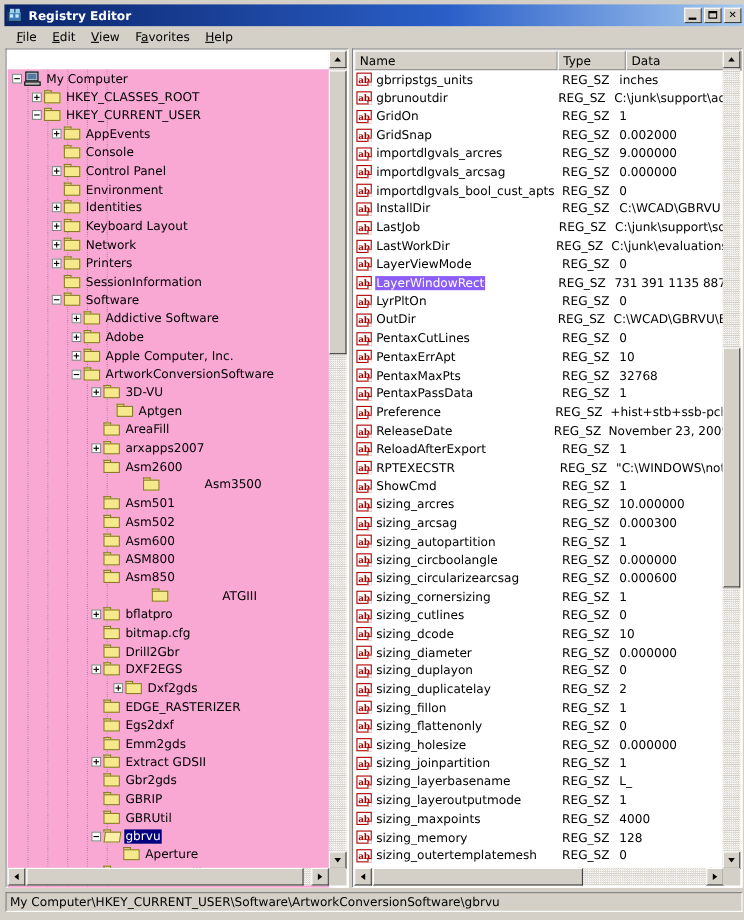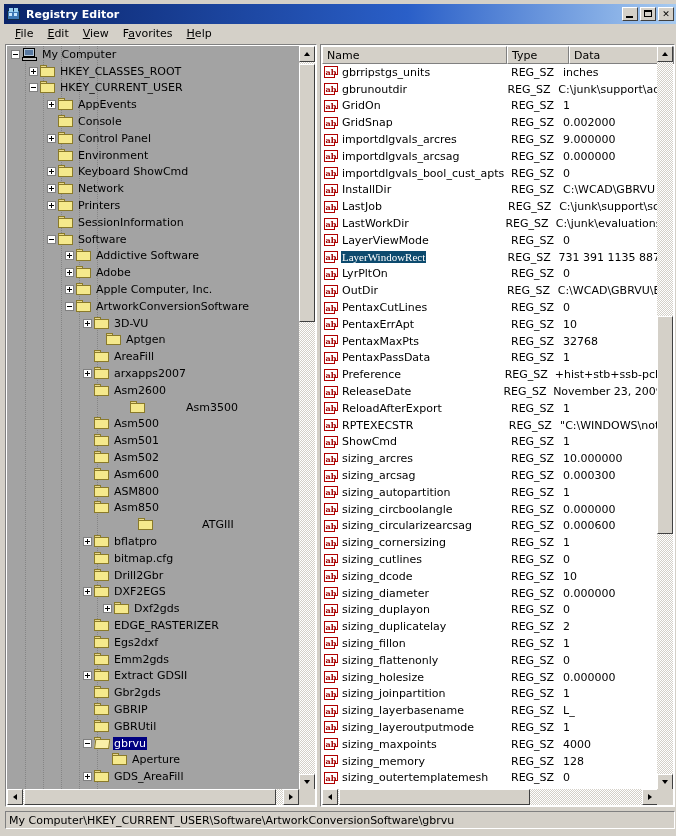--- a/index.html
+++ b/index.html
@@ -57,22 +57,22 @@
   .pane-wrap{
     position:absolute;left:3px;top:42px;width:670px;height:763px;
   }
   .tree-pane{
     position:absolute;left:0;top:0;width:312px;height:763px;
     background:#fff;
     border:1px solid;border-color:#808080 #fff #fff #808080;
     box-sizing:border-box;
   }
   .tree-inner{
-    position:absolute;left:1px;top:1px;width:292px;height:744px;
-    overflow:hidden;background:#a3a3a3;
+    position:absolute;left:1px;top:18px;width:292px;height:744px;
+    overflow:hidden;background:#f9a8d4;
   }
   .list-pane{
     position:absolute;left:315px;top:0;width:355px;height:763px;
     background:#fff;
     border:1px solid;border-color:#808080 #fff #fff #808080;
     box-sizing:border-box;
   }
   
   .tnode{
     position:relative;height:16.8px;display:flex;align-items:center;
@@ -127,21 +127,21 @@
   }
   .ab-icon span{
     position:absolute;left:0;right:0;top:-1px;text-align:center;
     font-size:8px;font-weight:bold;color:#a00000;
     font-family:"DejaVu Serif","Liberation Serif",serif;line-height:12px;
   }
   .ab-icon::after{content:"";position:absolute;right:-1px;bottom:-1px;width:4px;height:4px;
     background:#fff;border-left:1px solid #b00000;border-top:1px solid #b00000;box-sizing:border-box;}
   .c-name{width:170px;overflow:hidden;}
   .c-name .v{padding:0 1px;}
-  .lrow.sel .c-name .v{background:#0c4a6e;color:#fff;font-family:Liberation Serif, serif;}
+  .lrow.sel .c-name .v{background:#8b5cf6;color:#fff;}
   .c-type{width:52px;overflow:hidden;}
   .c-data{flex:1 1 auto;overflow:hidden;}
   
   .sb-v{position:absolute;width:16px;background:
      repeating-conic-gradient(#fff 0% 25%,#d4d0c8 0% 50%) 0 0/2px 2px;}
   .sb-h{position:absolute;height:16px;background:
      repeating-conic-gradient(#fff 0% 25%,#d4d0c8 0% 50%) 0 0/2px 2px;}
   .sb-btn{
     position:absolute;width:16px;height:16px;background:#d4d0c8;
     border:1px solid;border-color:#fff #404040 #404040 #fff;box-sizing:border-box;
@@ -271,21 +271,29 @@
                 <div class="body"></div>
               </div>
               <span class="tlabel">Environment</span>
             </div>
             <div class="tnode" style="padding-left: 40px;">
               <div class="tbox plus"></div>
               <div class="folder">
                 <div class="tab"></div>
                 <div class="body"></div>
               </div>
-              <span class="tlabel">Keyboard ShowCmd</span>
+              <span class="tlabel">Identities</span>
+            </div>
+            <div class="tnode" style="padding-left: 40px;">
+              <div class="tbox plus"></div>
+              <div class="folder">
+                <div class="tab"></div>
+                <div class="body"></div>
+              </div>
+              <span class="tlabel">Keyboard Layout</span>
             </div>
             <div class="tnode" style="padding-left: 40px;">
               <div class="tbox plus"></div>
               <div class="folder">
                 <div class="tab"></div>
                 <div class="body"></div>
               </div>
               <span class="tlabel">Network</span>
             </div>
             <div class="tnode" style="padding-left: 40px;">
@@ -384,28 +392,20 @@
               </div>
               <span class="tlabel">Asm2600</span>
             </div>
             <div class="tnode" style="padding-left: 76px; gap: 36px;">
               <div class="tspace"></div>
               <div class="folder">
                 <div class="tab"></div>
                 <div class="body"></div>
               </div>
               <span class="tlabel">Asm3500</span>
-            </div>
-            <div class="tnode" style="padding-left: 76px;">
-              <div class="tspace"></div>
-              <div class="folder">
-                <div class="tab"></div>
-                <div class="body"></div>
-              </div>
-              <span class="tlabel">Asm500</span>
             </div>
             <div class="tnode" style="padding-left: 76px;">
               <div class="tspace"></div>
               <div class="folder">
                 <div class="tab"></div>
                 <div class="body"></div>
               </div>
               <span class="tlabel">Asm501</span>
             </div>
             <div class="tnode" style="padding-left: 76px;">

